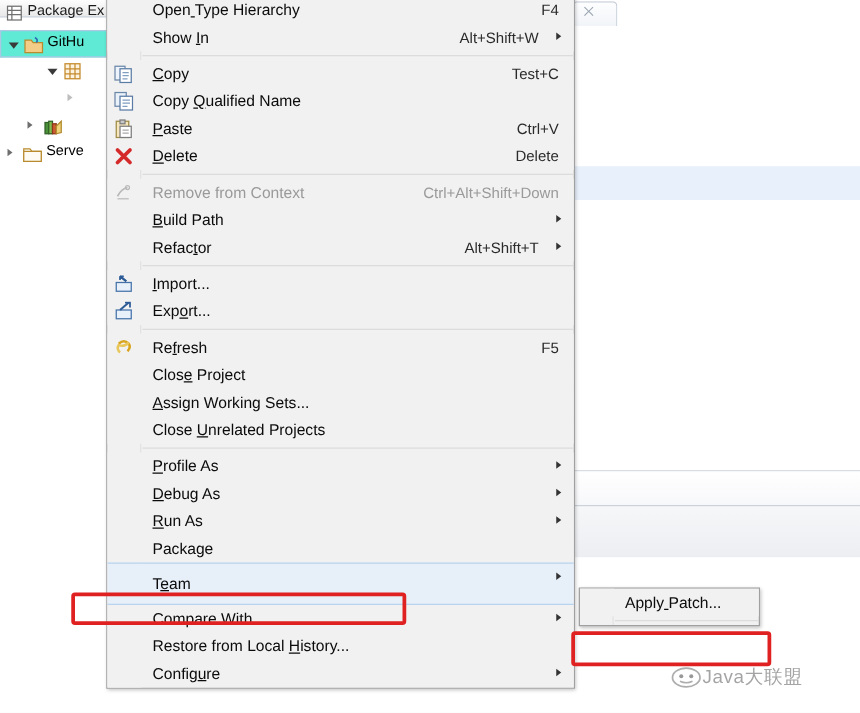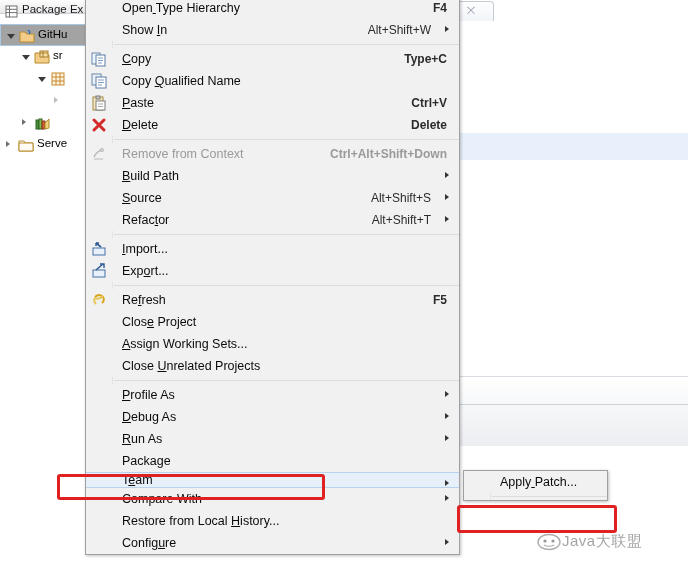--- a/index.html
+++ b/index.html
@@ -34,21 +34,21 @@
   }
   .exp-tab-icon {
     position: absolute; left: 5px; top: 4px;
     width: 13px; height: 13px;
   }
   #tree { position: absolute; left: 0; top: 24px; width: 90px; }
   .trow {
     position: relative; height: 22px; white-space: nowrap;
     font-size: 11.5px; color: #000;
   }
-  .trow.selected { background:#a3a3a3; border:1px solid #aac8e4; border-right:none;}
+  .trow.selected { background:#5eead4; border:1px solid #aac8e4; border-right:none;}
   .arrow {
     position: absolute; top: 7px; width: 0; height: 0;
     border-left: 4px solid #6e6e6e;
     border-top: 3.5px solid transparent;
     border-bottom: 3.5px solid transparent;
   }
   .arrow.open {
     border-left: 4px solid transparent;
     border-right: 4px solid transparent;
     border-top: 5px solid #3a3a3a;
@@ -143,28 +143,28 @@
     background: #f1f1f1;
     border-right: 1px solid #e2e2e2;
   }
   .mitem {
     position: relative; height: 22px;
     display: flex; align-items: center;
     font-size: 12.5px; color: #0b0b0b;
     background: #f1f1f1;
   }
   .mitem.disabled { color: #9a9a9a; }
-  .mitem.hl { background: #e7eff9; border-top: 1px solid #b9d3ee; border-bottom: 1px solid #b9d3ee; height: 16px;}
+  .mitem.hl { background: #e7eff9; border-top: 1px solid #b9d3ee; border-bottom: 1px solid #b9d3ee; height: 34px;}
   .mitem .mlabel { position: absolute; left: 36px; white-space: nowrap; }
   .mitem .mkey {
     position: absolute; right: 28px;
     font-size: 12px; color: #2b2b2b; white-space: nowrap;
   }
   .mitem.disabled .mkey { color: #9a9a9a; }
-  .mitem .mkey.nosub { right: 12px; font-weight: bold; }
+  .mitem .mkey.nosub { right: 12px; }
   .mitem .submark {
     position: absolute; right: 10px; top: 7px;
     width: 0; height: 0;
     border-left: 4px solid #333;
     border-top: 3.5px solid transparent;
     border-bottom: 3.5px solid transparent;
   }
   .mitem .micon {
     position: absolute; left: 5px; top: 3px; width: 16px; height: 16px;
   }
@@ -229,30 +229,20 @@
     <div id="tree">
         <div class="trow selected">
           <span class="arrow open" style="left: 6px;"></span>
           <span class="tico" style="left: 18px;"><svg width="16" height="16" viewBox="0 0 16 16">
               <path d="M1 4 L6 4 L7.5 6 L15 6 L15 14 L1 14 Z" fill="#f3cd88" stroke="#b98b2d"></path>
               <path d="M9 2 Q12 4 10 6" stroke="#2f6fb5" stroke-width="1.4" fill="none"></path>
             </svg></span>
           <span class="tlabel" style="left: 37px;">GitHu</span>
         </div>
         <div class="trow">
-          <span class="arrow open" style="left: 22px;"></span>
-          <span class="tico" style="left: 34px;"><svg width="16" height="16" viewBox="0 0 16 16">
-              <path d="M1 4 L6 4 L7.5 6 L15 6 L15 14 L1 14 Z" fill="#f3cd88" stroke="#b98b2d"></path>
-              <rect x="6" y="2" width="8" height="6" fill="#f6e0a8" stroke="#a87f2c"></rect>
-              <line x1="6" y1="4" x2="14" y2="4" stroke="#a87f2c"></line>
-              <line x1="9" y1="2" x2="9" y2="8" stroke="#a87f2c"></line>
-            </svg></span>
-          <span class="tlabel" style="left: 53px;">sr</span>
-        </div>
-        <div class="trow">
           <span class="arrow open" style="left: 38px;"></span>
           <span class="tico" style="left: 50px;"><svg width="16" height="16" viewBox="0 0 16 16">
               <rect x="2" y="2" width="12" height="12" fill="#fdf3e0" stroke="#c58a2c"></rect>
               <line x1="2" y1="6" x2="14" y2="6" stroke="#c58a2c"></line>
               <line x1="2" y1="10" x2="14" y2="10" stroke="#c58a2c"></line>
               <line x1="6" y1="2" x2="6" y2="14" stroke="#c58a2c"></line>
               <line x1="10" y1="2" x2="10" y2="14" stroke="#c58a2c"></line>
             </svg></span>
         </div>
         <div class="trow">
@@ -335,21 +325,21 @@
         <div class="mitem">
           <span class="micon"><svg width="16" height="16" viewBox="0 0 16 16">
               <rect x="1" y="2" width="8" height="11" fill="#eef4fb" stroke="#6b87a8"></rect>
               <rect x="5" y="4" width="9" height="11" fill="#ffffff" stroke="#4a6party"></rect>
               <rect x="5" y="4" width="9" height="11" fill="#ffffff" stroke="#5a7ca6"></rect>
               <line x1="7" y1="7" x2="12" y2="7" stroke="#7f9ec2"></line>
               <line x1="7" y1="9.5" x2="12" y2="9.5" stroke="#7f9ec2"></line>
               <line x1="7" y1="12" x2="11" y2="12" stroke="#7f9ec2"></line>
             </svg></span>
           <span class="mlabel"><span><span class="uline">C</span>opy</span></span>
-          <span class="mkey nosub">Type+C</span>
+          <span class="mkey nosub">Test+C</span>
         </div>
         <div class="mitem">
           <span class="micon"><svg width="16" height="16" viewBox="0 0 16 16">
               <rect x="1" y="1" width="9" height="11" fill="#eaf1f9" stroke="#6b87a8"></rect>
               <rect x="5" y="4" width="10" height="11" fill="#ffffff" stroke="#5a7ca6"></rect>
               <line x1="7" y1="7" x2="13" y2="7" stroke="#7f9ec2"></line>
               <line x1="7" y1="9.5" x2="13" y2="9.5" stroke="#7f9ec2"></line>
               <line x1="7" y1="12" x2="11" y2="12" stroke="#7f9ec2"></line>
             </svg></span>
           <span class="mlabel"><span>Copy <span class="uline">Q</span>ualified Name</span></span>
@@ -377,25 +367,20 @@
           <span class="micon"><svg width="16" height="16" viewBox="0 0 16 16">
               <path d="M3 11 Q6 5 11 4" stroke="#b9b9b9" stroke-width="1.4" fill="none"></path>
               <path d="M3 13 L12 13" stroke="#c4c4c4" stroke-width="1.2"></path>
               <circle cx="11" cy="4" r="1.6" fill="none" stroke="#b9b9b9"></circle>
             </svg></span>
           <span class="mlabel"><span>Remove from Context</span></span>
           <span class="mkey nosub">Ctrl+Alt+Shift+Down</span>
         </div>
         <div class="mitem">
           <span class="mlabel"><span><span class="uline">B</span>uild Path</span></span>
-          <span class="submark"></span>
-        </div>
-        <div class="mitem">
-          <span class="mlabel"><span><span class="uline">S</span>ource</span></span>
-          <span class="mkey">Alt+Shift+S</span>
           <span class="submark"></span>
         </div>
         <div class="mitem">
           <span class="mlabel"><span>Refac<span class="uline">t</span>or</span></span>
           <span class="mkey">Alt+Shift+T</span>
           <span class="submark"></span>
         </div>
         <div class="msep"></div>
         <div class="mitem">
           <span class="micon"><svg width="16" height="16" viewBox="0 0 16 16">

